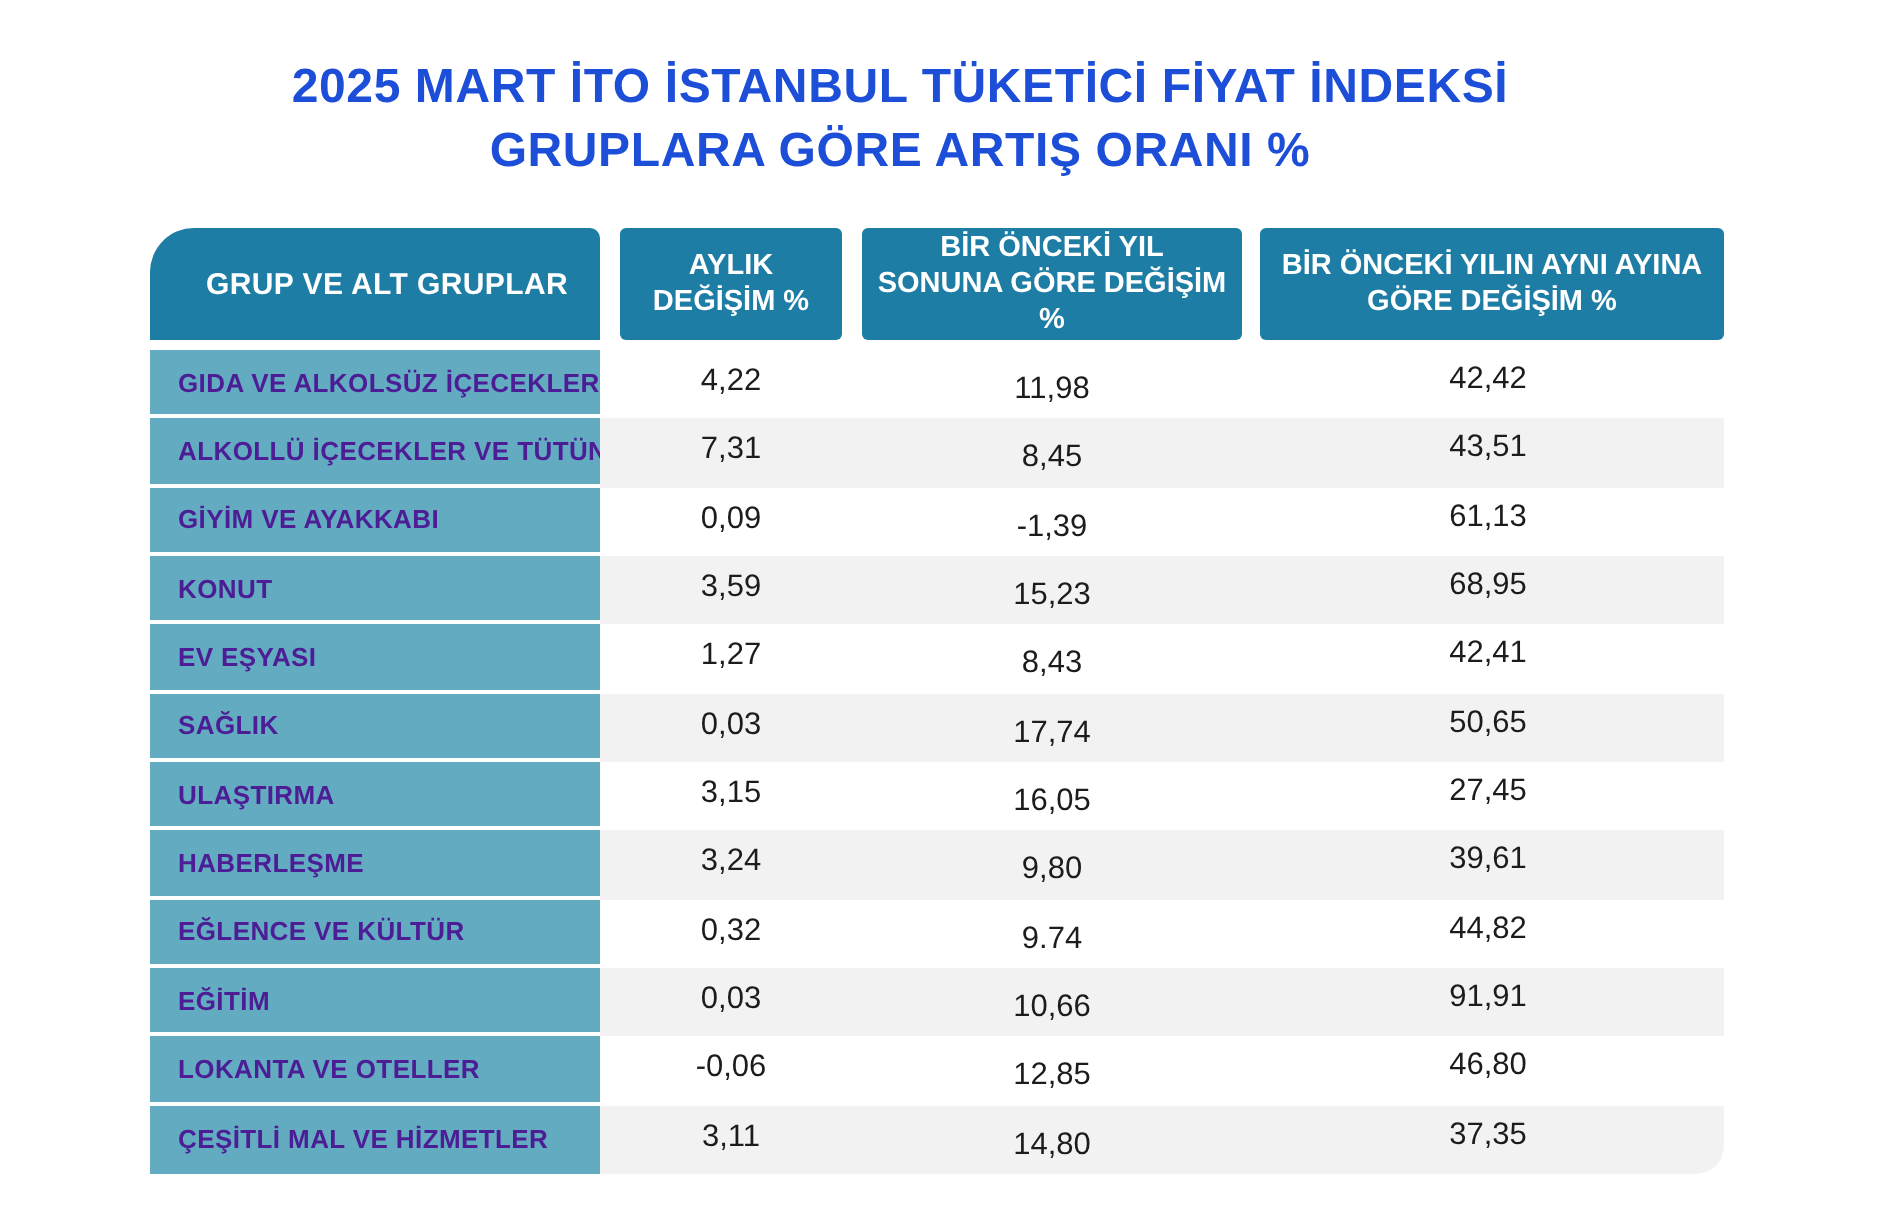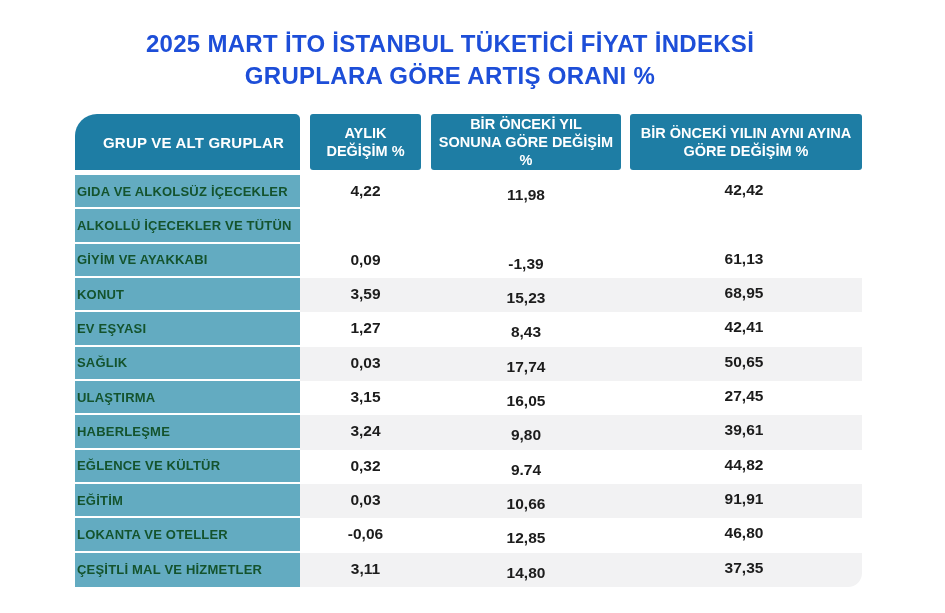--- a/index.html
+++ b/index.html
@@ -28,30 +28,29 @@
     display:flex;align-items:center;justify-content:center;text-align:center;
     font-size:14.5px;font-weight:bold;line-height:18px;padding:0 6px;
     box-sizing:border-box;
   }
   .h-col2{grid-column:3;}
   .h-col3{grid-column:5;}
   .h-col4{grid-column:7;}
   .header-gap{height:5px;}
   .row{display:grid;grid-template-columns:225px 1fr;height:34.33px;}
   .label-cell{
-    background:var(--label-teal);color:#14532d;font-weight:bold;font-size:13px;
-    display:flex;align-items:center;padding-left:2px;
+    background:var(--label-teal);color:#4c1d95;font-weight:bold;font-size:13px;
+    display:flex;align-items:center;padding-left:14px;
     border-bottom:2px solid #fff;box-sizing:border-box;letter-spacing:0.2px;
     white-space:nowrap;overflow:hidden;
   }
   .row:last-child .label-cell{border-bottom:none;}
   .vals{
     display:grid;grid-template-columns:10px 111px 10px 190px 9px 228px 1fr;
     background:#ffffff;
-    font-weight:bold;
   }
   .vals.alt{background:var(--row-alt);}
   .row:last-child .vals{border-radius:0 0 14px 0;}
   .val{
     display:flex;align-items:center;justify-content:center;
     font-size:15.5px;color:#1c1c1c;
   }
   .val.c2{grid-column:2;transform:translateY(-1px);}
   .val.c3{grid-column:4;transform:translateY(3px);}
   .val.c4{grid-column:6;transform:translateY(-2px);}
@@ -77,20 +76,25 @@
     <div class="label-cell">GIDA VE ALKOLSÜZ İÇECEKLER</div>
     <div class="vals">
       <div class="val c2">4,22</div>
       <div class="val c3">11,98</div>
       <div class="val c4">42,42</div>
     </div>
   </div>
 
   <div class="row">
     <div class="label-cell">ALKOLLÜ İÇECEKLER VE TÜTÜN</div>
+    <div class="vals alt">
+      <div class="val c2">7,31</div>
+      <div class="val c3">8,45</div>
+      <div class="val c4">43,51</div>
+    </div>
   </div>
 
   <div class="row">
     <div class="label-cell">GİYİM VE AYAKKABI</div>
     <div class="vals">
       <div class="val c2">0,09</div>
       <div class="val c3">-1,39</div>
       <div class="val c4">61,13</div>
     </div>
   </div>

